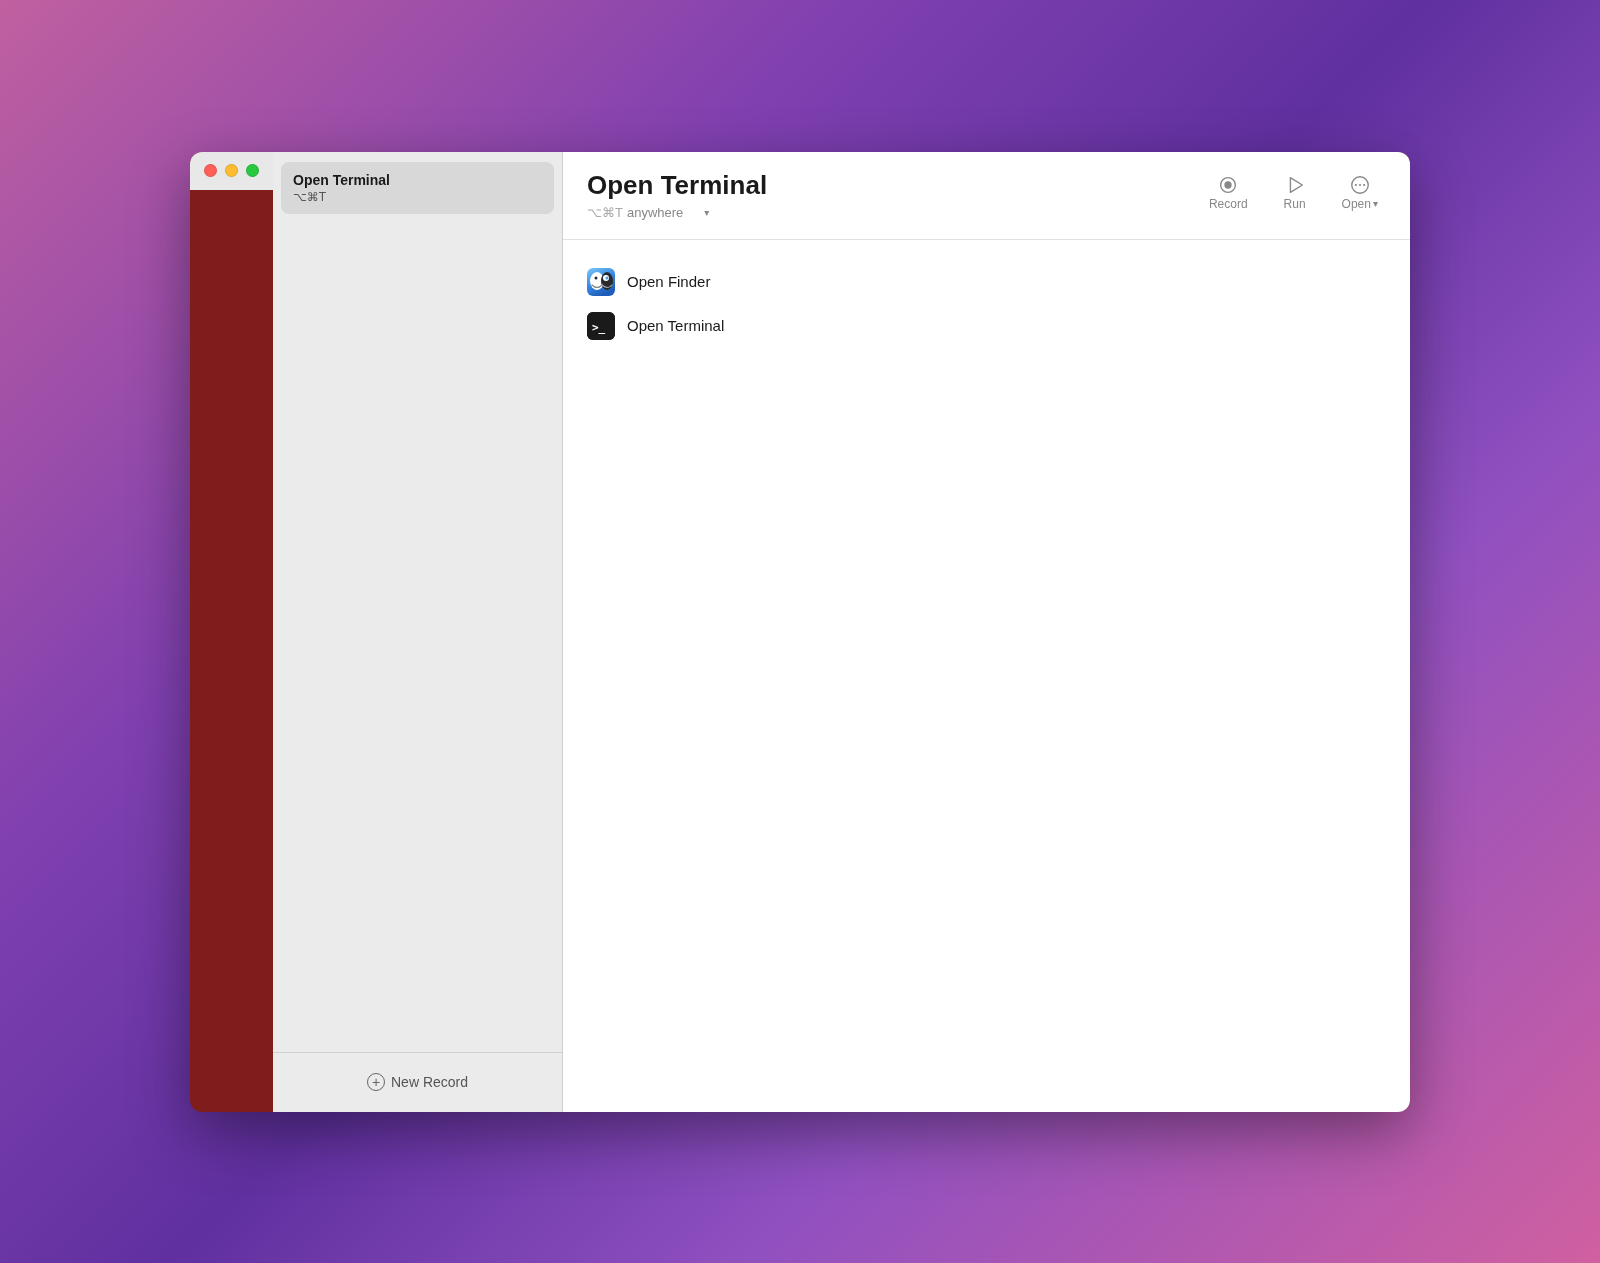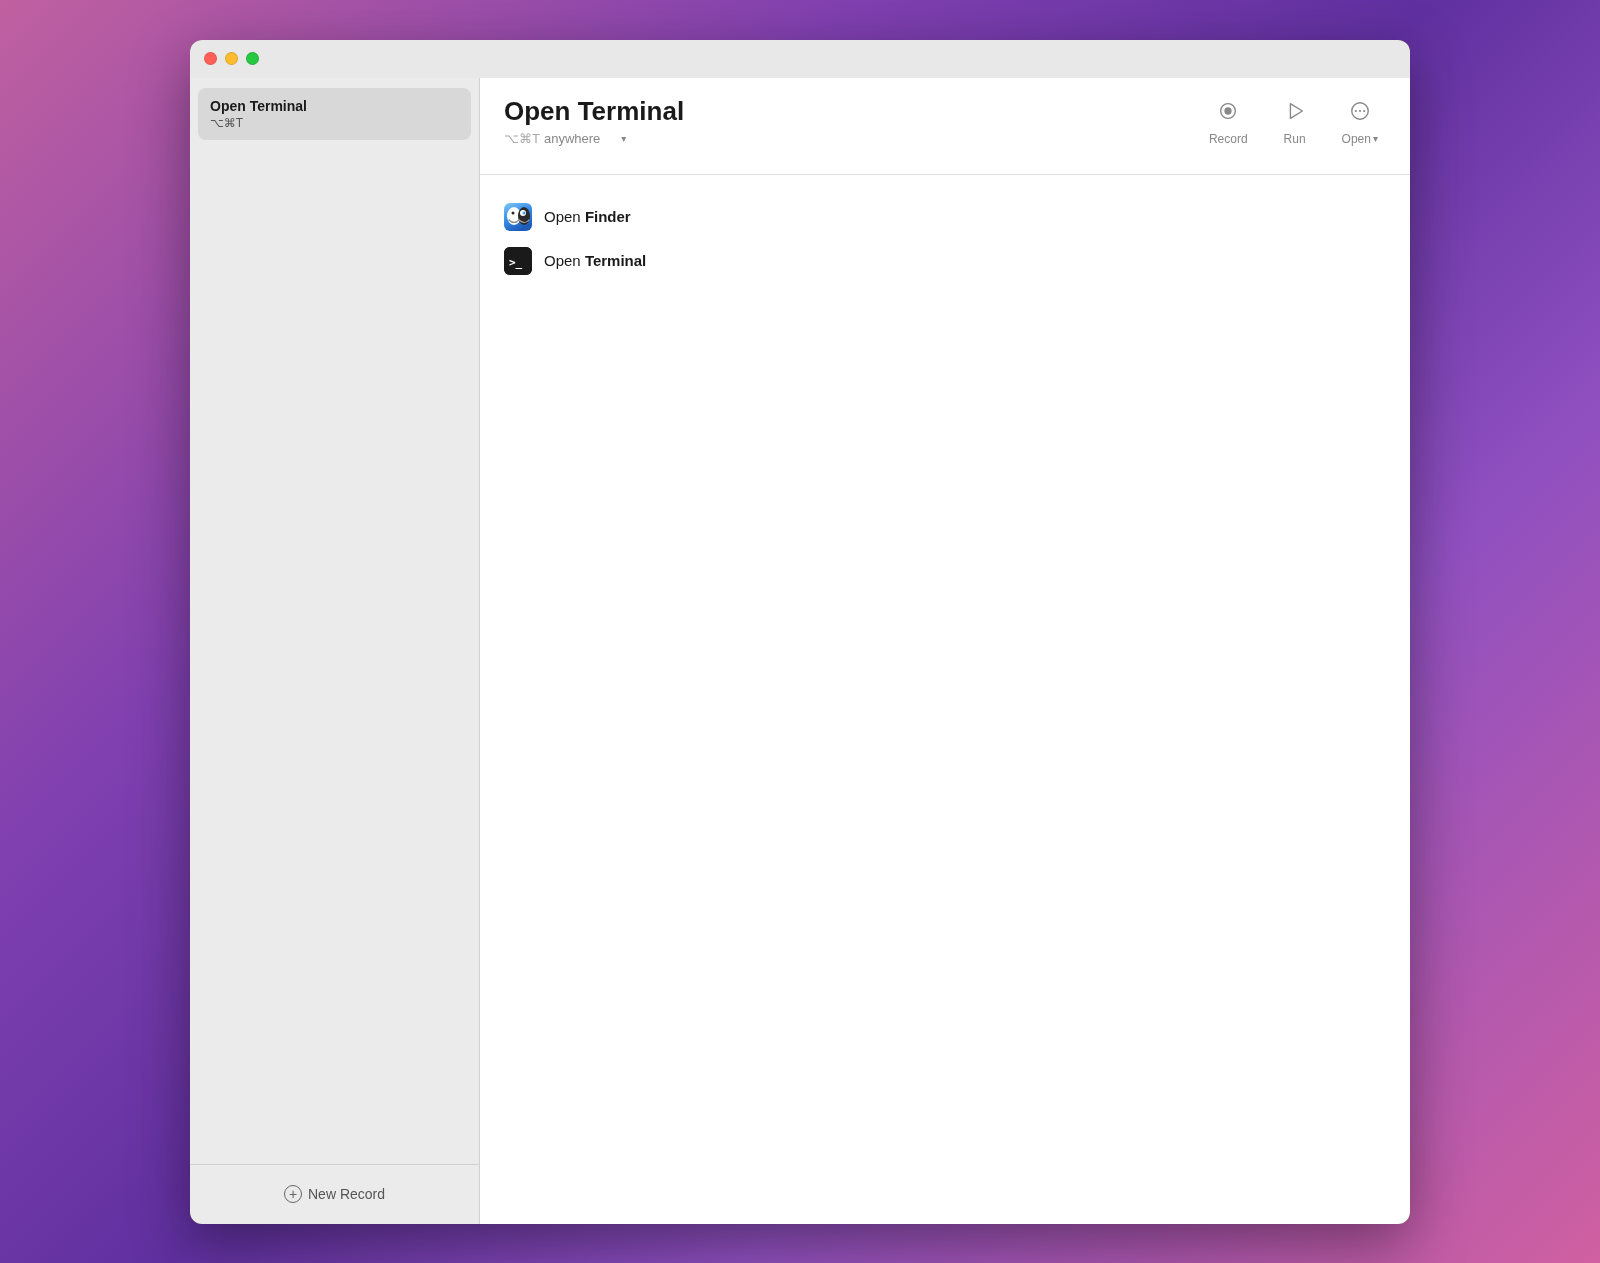--- a/index.html
+++ b/index.html
@@ -9,27 +9,27 @@
       height: 1263px;
       background: linear-gradient(135deg, #c060a0 0%, #8040b0 30%, #6030a0 50%, #9050c0 70%, #d060a0 100%);
       display: flex;
       align-items: center;
       justify-content: center;
       font-family: -apple-system, BlinkMacSystemFont, "SF Pro Text", "Helvetica Neue", sans-serif;
     }
 
     .window {
       width: 1220px;
-      height: 1184px;
+      height: 960px;
       background: #7f1d1d;
       border-radius: 12px;
       box-shadow: 0 20px 60px rgba(0,0,0,0.4);
       overflow: hidden;
       display: flex;
-      flex-direction: column;
+      flex-direction: row;
     }
 
     .title-bar {
       height: 38px;
       background: #e8e8e8;
       display: flex;
       align-items: center;
       padding: 0 14px;
       flex-shrink: 0;
     }
@@ -194,21 +194,21 @@
       display: flex;
       align-items: center;
       gap: 20px;
       padding-bottom: 12px;
     }
 
     .action-btn {
       display: flex;
       flex-direction: column;
       align-items: center;
-      gap: 10px;
+      gap: 1px;
       background: none;
       border: none;
       cursor: pointer;
       color: #888;
       font-size: 12px;
       padding: 4px 8px;
       border-radius: 6px;
     }
 
     .action-btn svg {
@@ -247,21 +247,21 @@
       background: #1a1a1a;
       border-radius: 6px;
     }
 
     .step-label {
       font-size: 15px;
       color: #1a1a1a;
     }
 
     .step-label strong {
-      font-weight: 700;
+      font-weight: 400;
     }
   </style>
 </head>
 <body>
 
 <div class="window">
 
   <div class="title-bar">
     <div class="traffic-lights">
       <div class="traffic-light close"></div>

